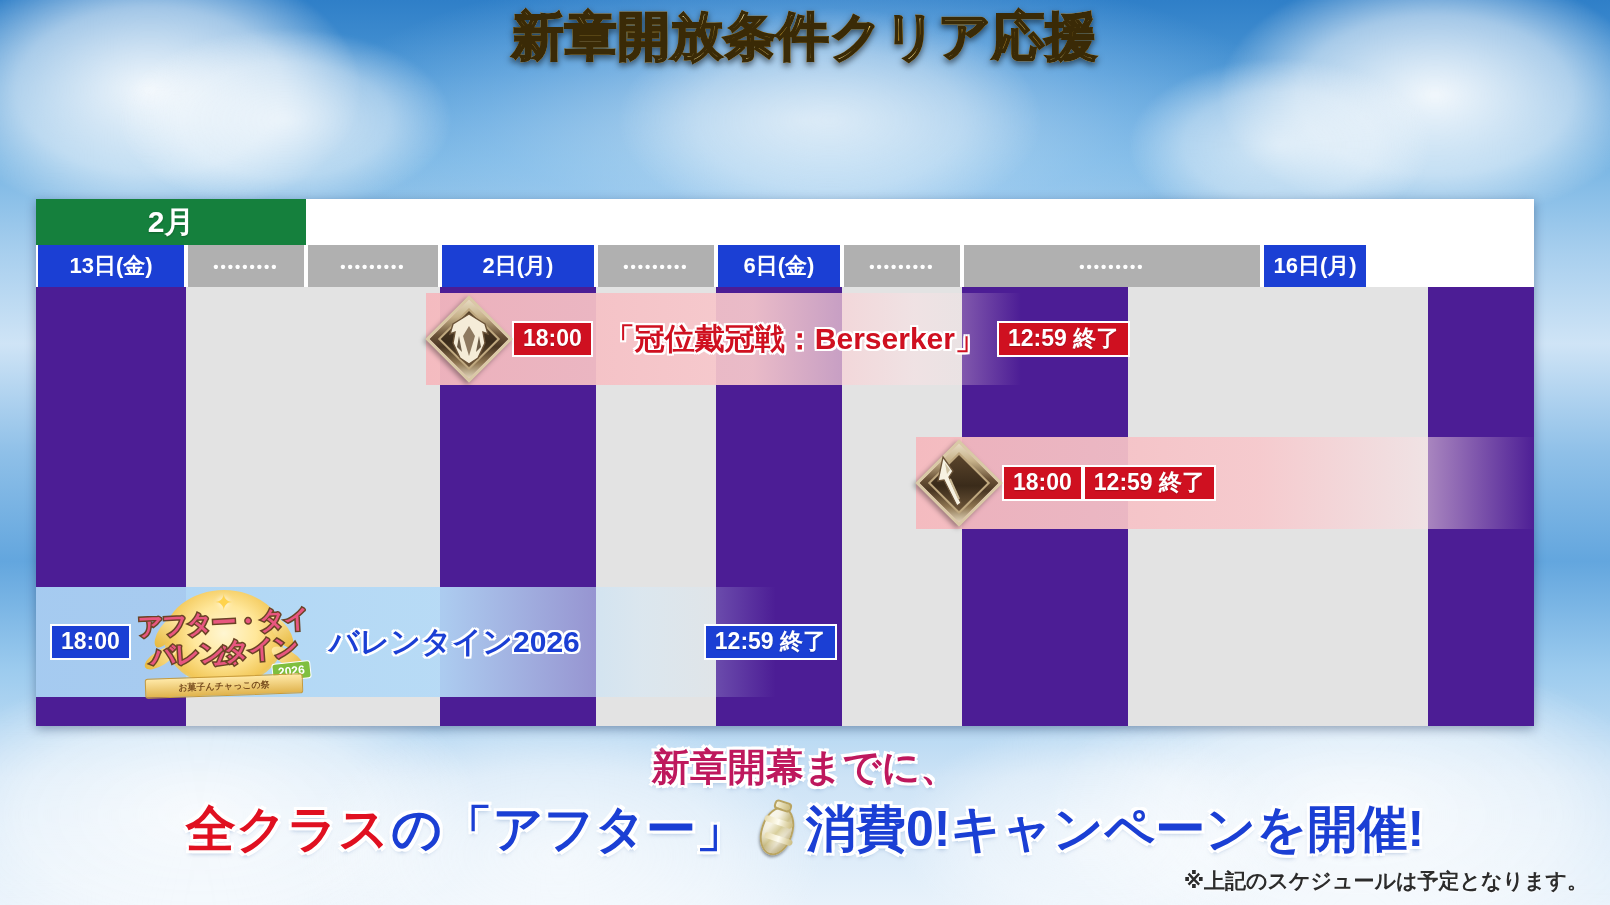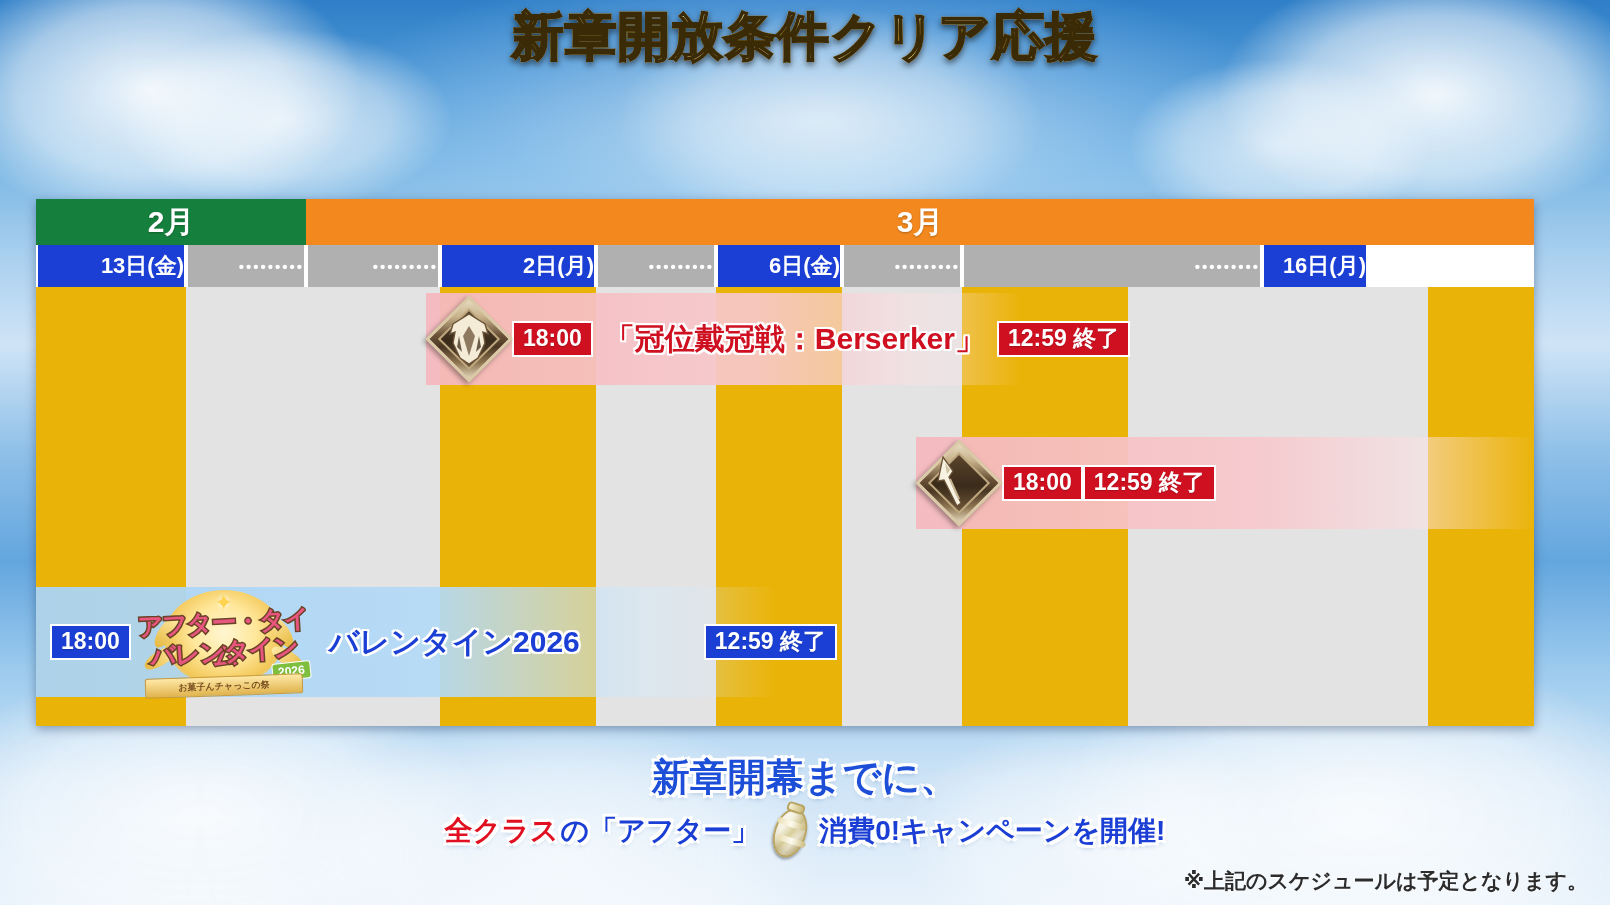--- a/index.html
+++ b/index.html
@@ -88,30 +88,30 @@
   .month-cell {
     color:#fff; font-size:30px; font-weight:700;
     display:flex; align-items:center; justify-content:center;
     text-shadow:0 1px 2px rgba(0,0,0,.25);
   }
   .month-feb { background:#15803d; }
   .month-mar { background:#f2881e; }
 
   .date-row { display:flex; height:42px; }
   .date-cell {
-    display:flex; align-items:center; justify-content:flex-end;
+    display:flex; align-items:center; justify-content:center;
     font-size:22px; font-weight:700; color:#ffffff;
     border-left:2px solid #ffffff; border-right:2px solid #ffffff;
   }
   .date-cell.labeled { background:#1b3fd4; }
   .date-cell.blank   { background:#b0b0b0; }
   .dots { letter-spacing:2px; font-size:15px; }
 
   
-  .grid-body { position:relative; height:439px; background:#eab308; }
+  .grid-body { position:relative; height:439px; background:#4c1d95; }
   .stripe { position:absolute; top:0; bottom:0; background:#e3e3e3; }
 
   
   .event-row { position:absolute; left:0; right:0; height:100%; }
   .bar {
     position:absolute; display:flex; align-items:center;
   }
   .bar-red {
     background: linear-gradient(90deg, rgba(245,185,190,.95) 0%, rgba(247,200,204,.92) 55%, rgba(250,225,228,.55) 82%, rgba(255,255,255,0) 100%);
   }
@@ -198,22 +198,22 @@
   }
 
   
   .footer { position:absolute; left:0; bottom:0; width:100%; z-index:5; text-align:center; }
   .foot-line {
     font-weight:700; line-height:1.2; letter-spacing:0px;
     text-shadow: -2px 0 #fff, 0 -2px #fff, 2px 0 #fff, 0 2px #fff,
                  -3px -3px 0 #fff, 3px -3px 0 #fff, -3px 3px 0 #fff, 3px 3px 0 #fff,
                  0 3px 5px rgba(0,60,140,.35);
   }
-  .foot-1 { font-size:38px; color:#1d4ed8; margin-bottom:2px; }
-  .foot-2 { font-size:28px; color:#1b3fd4; display:flex; align-items:center; justify-content:center; gap:2px; }
+  .foot-1 { font-size:38px; color:#be185d; margin-bottom:8px; }
+  .foot-2 { font-size:50px; color:#1b3fd4; display:flex; align-items:center; justify-content:center; gap:2px; }
   .foot-red { color:#e01020; }
   .foot-2 .apple-icon { width:52px; height:56px; }
   .foot-2 .apple-icon .body { left:11px; top:5px; width:32px; height:50px; }
   .foot-2 .apple-icon .band { left:14px; top:18px; width:29px; height:6px; }
   .foot-2 .apple-icon .band2 { top:35px; }
   .foot-2 .apple-icon .cap { left:24px; width:18px; height:10px; }
 
   .note {
     font-size:21px; color:#2c2c2c; font-weight:700;
     text-align:right; padding:8px 22px 10px 0;
@@ -237,21 +237,20 @@
 </div>
 
 <div class="title-block">
   <div class="title-line title-1">新章開放条件クリア応援</div>
 </div>
 
 <div class="schedule">
 
   <div class="month-row">
     <div class="month-cell month-feb" style="width:270px">2月</div>
-    <div class="month-cell month-mar" style="width:1228px">3月</div>
   </div>
 
   <div class="date-row">
     <div class="date-cell labeled" style="width:150px">
         <span>13日(金)</span>
       </div>
     <div class="date-cell blank" style="width:120px">
         <span class="dots">•••••••••</span>
       </div>
     <div class="date-cell blank" style="width:134px">

